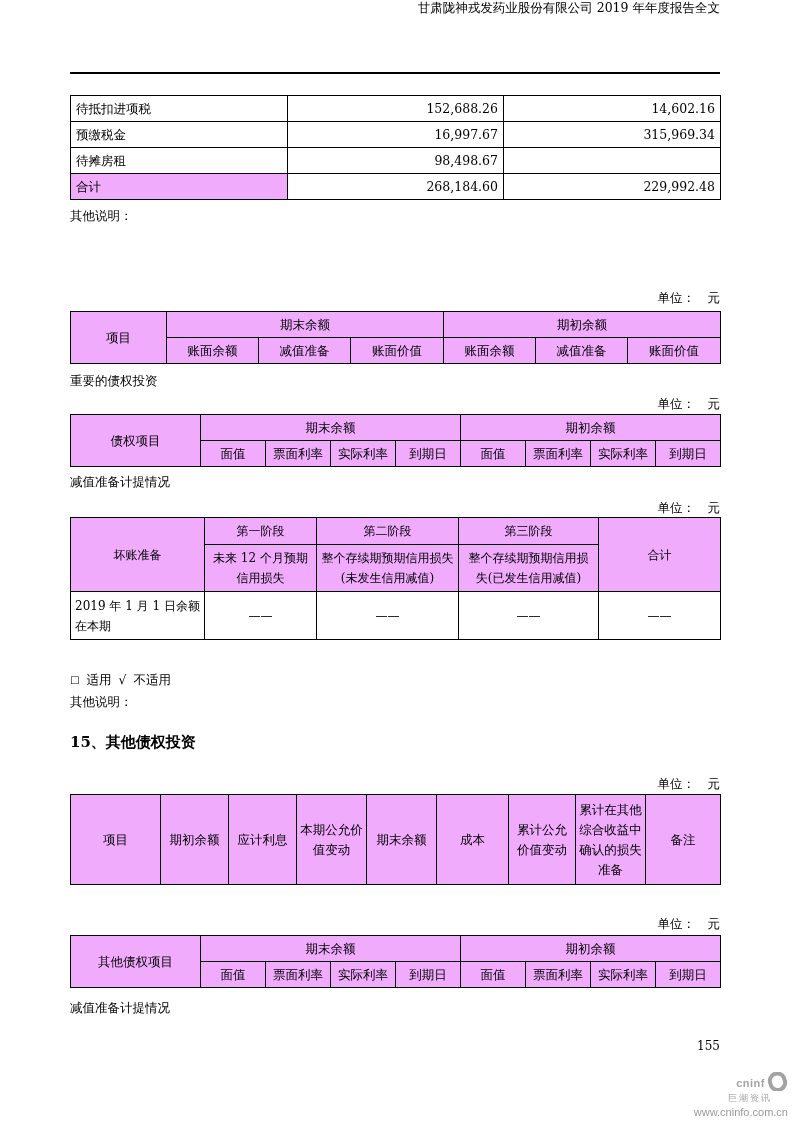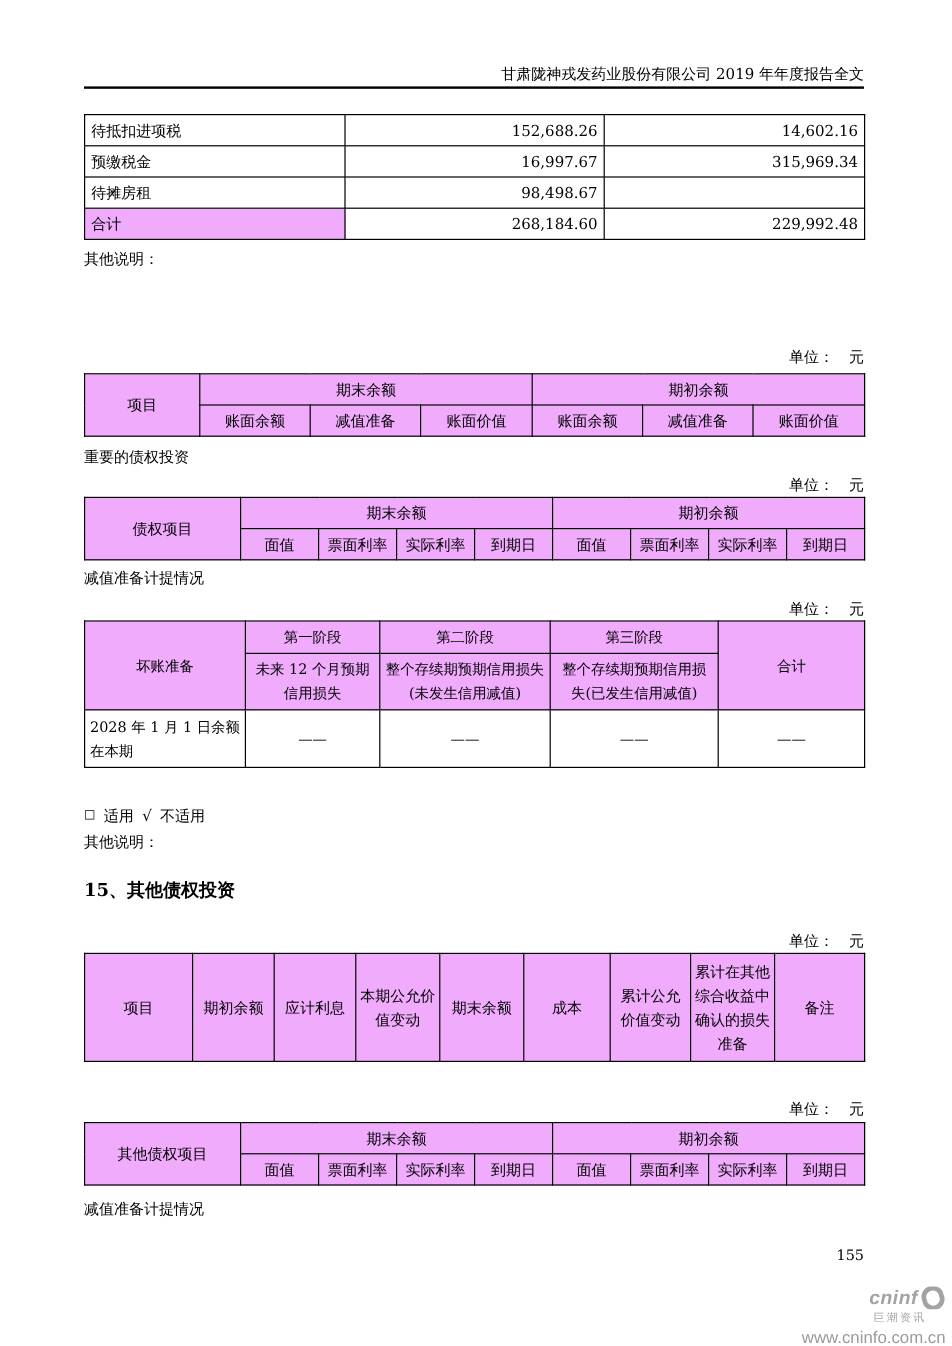--- a/index.html
+++ b/index.html
@@ -8,22 +8,22 @@
     width:793px; height:1122px; position:relative;
     font-family:"DejaVu Serif","Liberation Serif",serif;
     color:#000; font-size:12.5px;
   }
   .page { position:relative; width:793px; height:1122px; background:#fff; overflow:hidden; }
   .content { position:absolute; left:70px; top:0; width:650px; height:1122px; }
   .abs { position:absolute; left:0; width:650px; }
 
   .doc-header {
     top:0; height:74px; border-bottom:2px solid #000;
-    display:flex; align-items:flex-end; justify-content:flex-end;
-    padding-bottom:1px; font-size:12.5px;
+    display:flex; align-items:flex-start; justify-content:flex-end;
+    padding-bottom:17px; font-size:12.5px;
   }
 
   table { border-collapse:collapse; table-layout:fixed; width:650px; font-size:12.5px; }
   td { border:1px solid #000; padding:1px 5px; vertical-align:middle; line-height:21px; }
   .hd { background:#f0abfc; text-align:center; }
   .item { text-align:left; }
   .num  { text-align:right; }
 
   .t1 tr { height:26px; }
   .t2 tr, .t3 tr, .t6 tr { height:26px; }
@@ -43,23 +43,23 @@
 
   .applic { display:flex; align-items:center; gap:7px; }
   .applic .cb { font-size:10px; }
 
   .logo {
     position:absolute; top:1072px; right:5px;
     display:flex; flex-direction:column; align-items:flex-end;
     color:#a3a3a3; font-family:"Liberation Sans","DejaVu Sans",sans-serif;
   }
   .logo-row { display:flex; align-items:center; gap:2px; }
-  .logo-brand { font-weight:bold; font-size:16px; letter-spacing:.5px; color:#a3a3a3;font-style:italic; }
+  .logo-brand { font-weight:bold; font-size:11px; letter-spacing:.5px; color:#a3a3a3; }
   .logo-caption { font-size:9px; letter-spacing:2px; margin-right:16px; margin-top:-2px; color:#a3a3a3; }
-  .logo-url { font-size:14px; margin-top:1px; color:#9a9a9a; }
+  .logo-url { font-size:11px; margin-top:1px; color:#9a9a9a; }
 </style>
 </head>
 <body>
 
 <div class="page">
   <div class="content">
 
     <div class="abs doc-header">
       <span>甘肃陇神戎发药业股份有限公司 2019 年年度报告全文</span>
     </div>
@@ -180,21 +180,21 @@
           <td class="hd">第二阶段</td>
           <td class="hd">第三阶段</td>
           <td class="hd" rowspan="2">合计</td>
         </tr>
         <tr class="r2">
           <td class="hd">未来 12 个月预期信用损失</td>
           <td class="hd">整个存续期预期信用损失(未发生信用减值)</td>
           <td class="hd">整个存续期预期信用损失(已发生信用减值)</td>
         </tr>
         <tr class="r3">
-          <td class="item">2028 年 1 月 1 日余额在本期</td>
+          <td class="item">2019 年 1 月 1 日余额在本期</td>
           <td class="dash">——</td>
           <td class="dash">——</td>
           <td class="dash">——</td>
           <td class="dash">——</td>
         </tr>
       </tbody>
     </table>
 
 
     <div class="abs note applic" style="top:670px">

